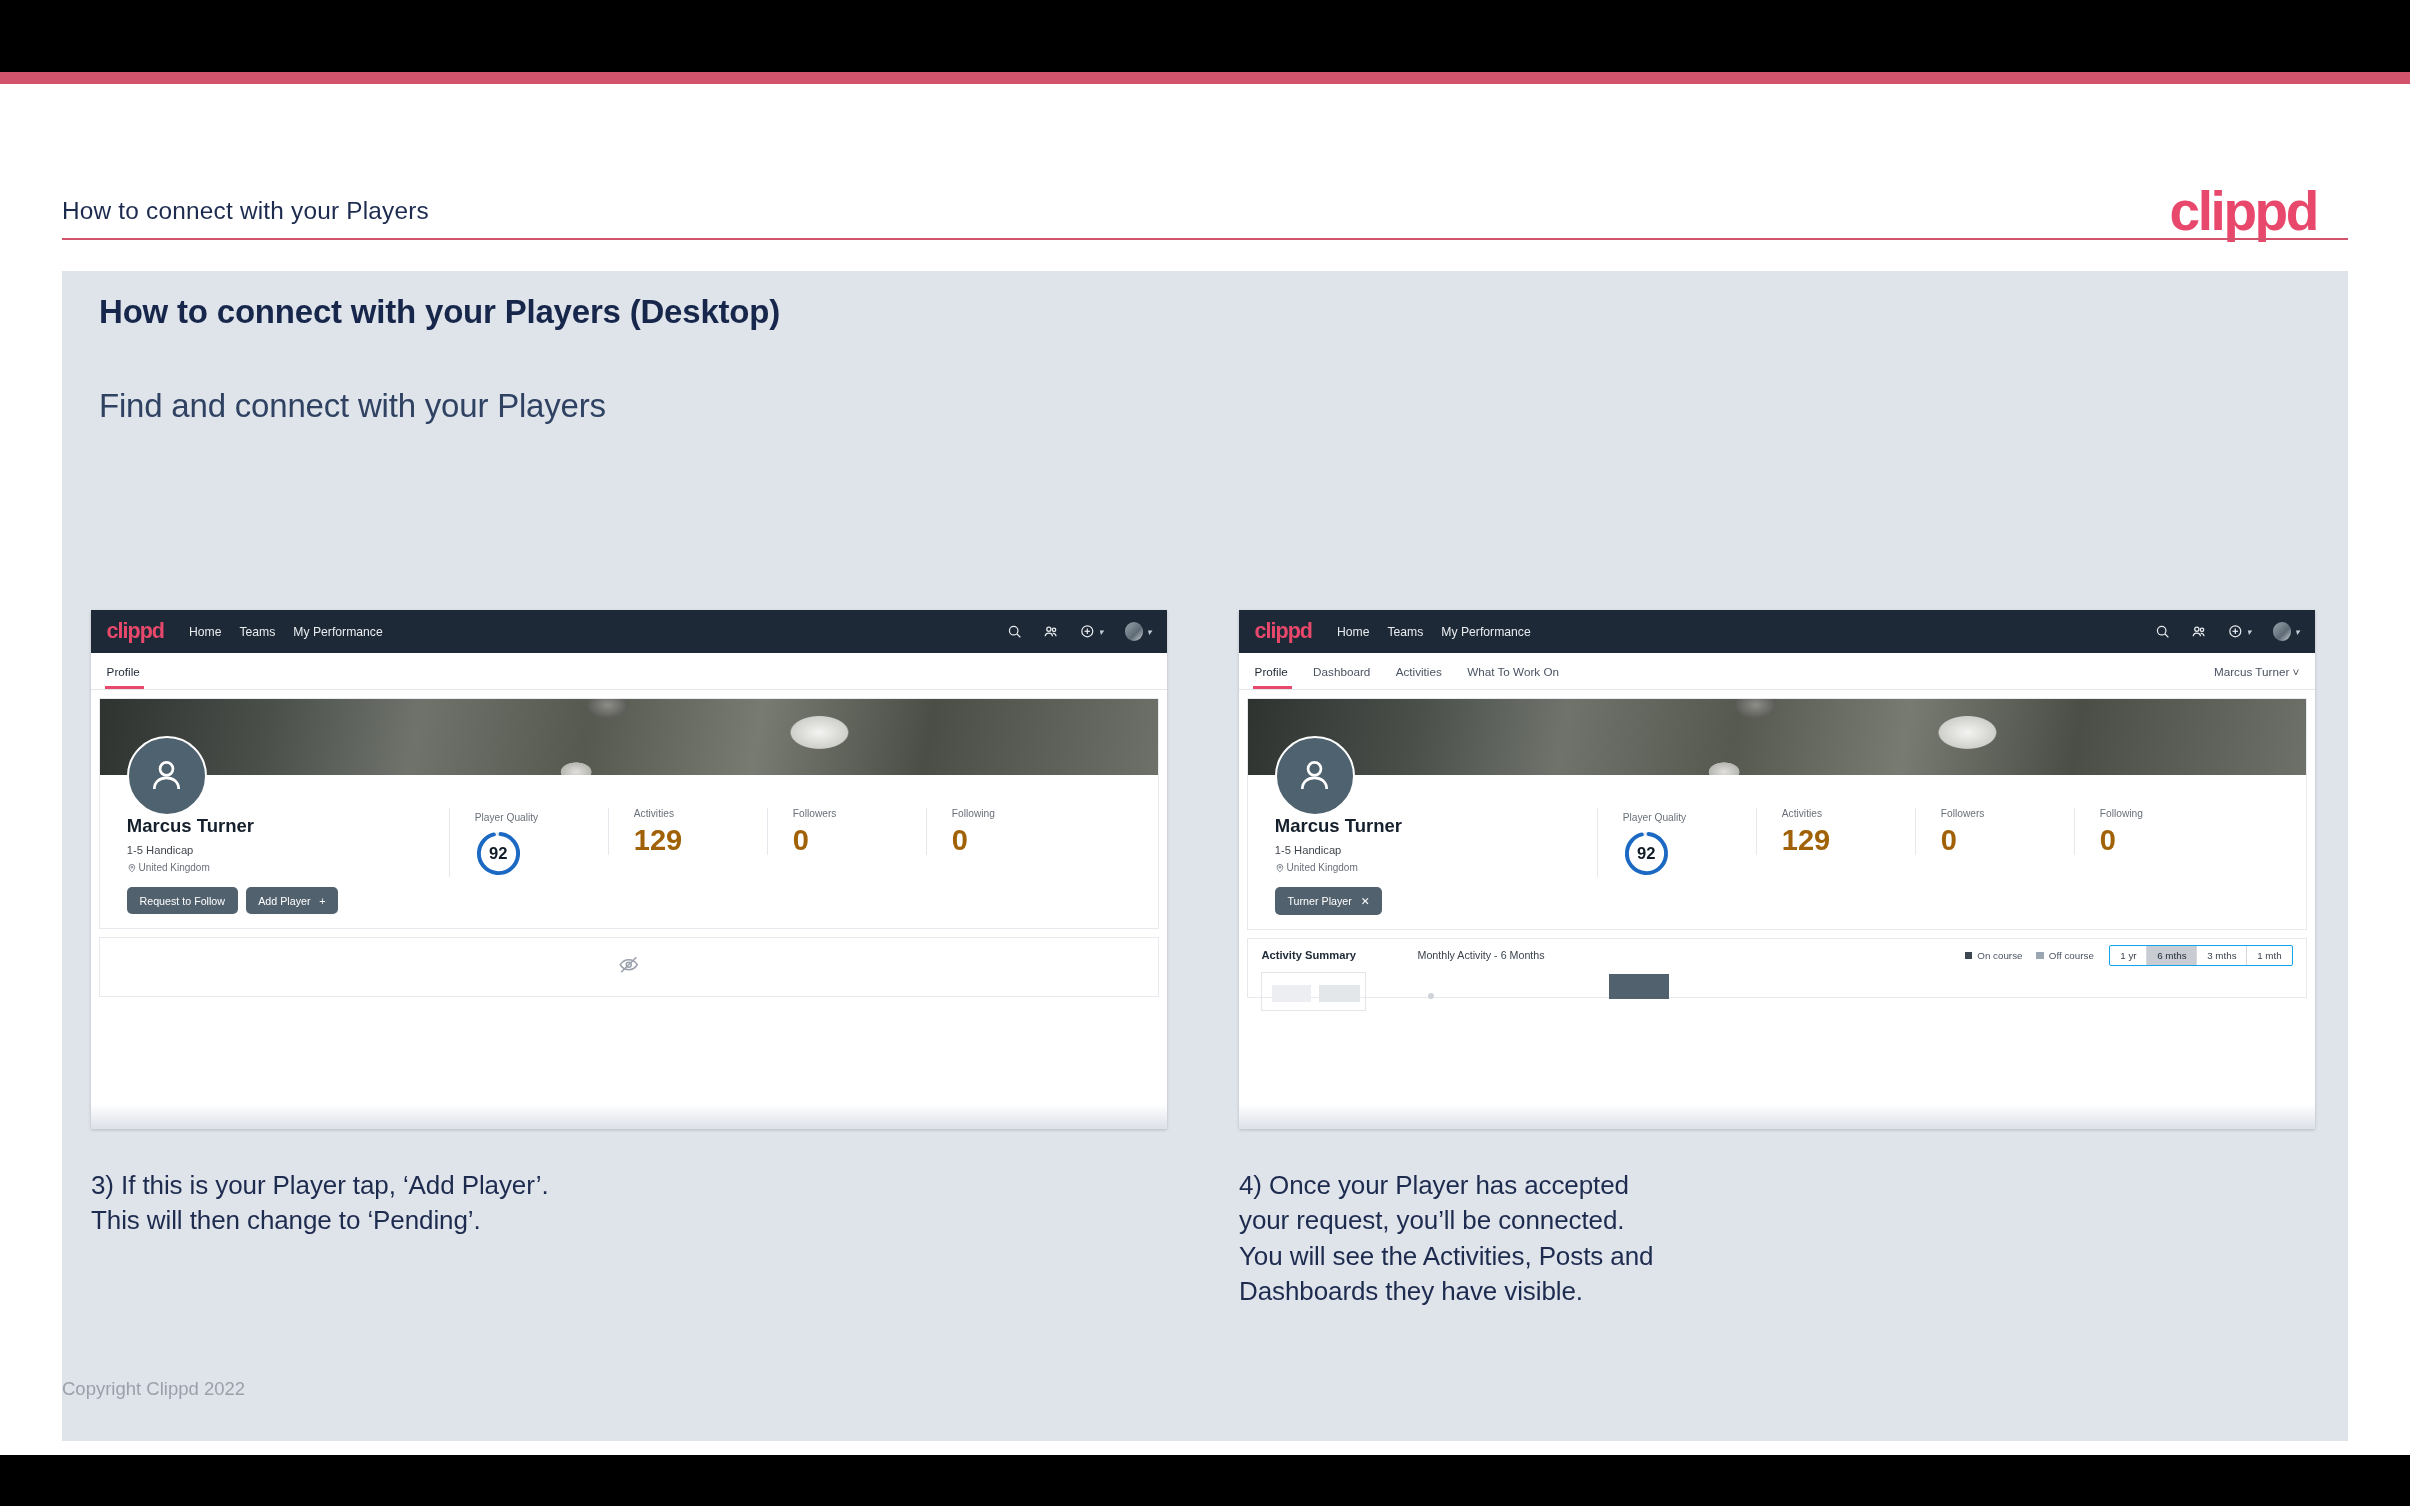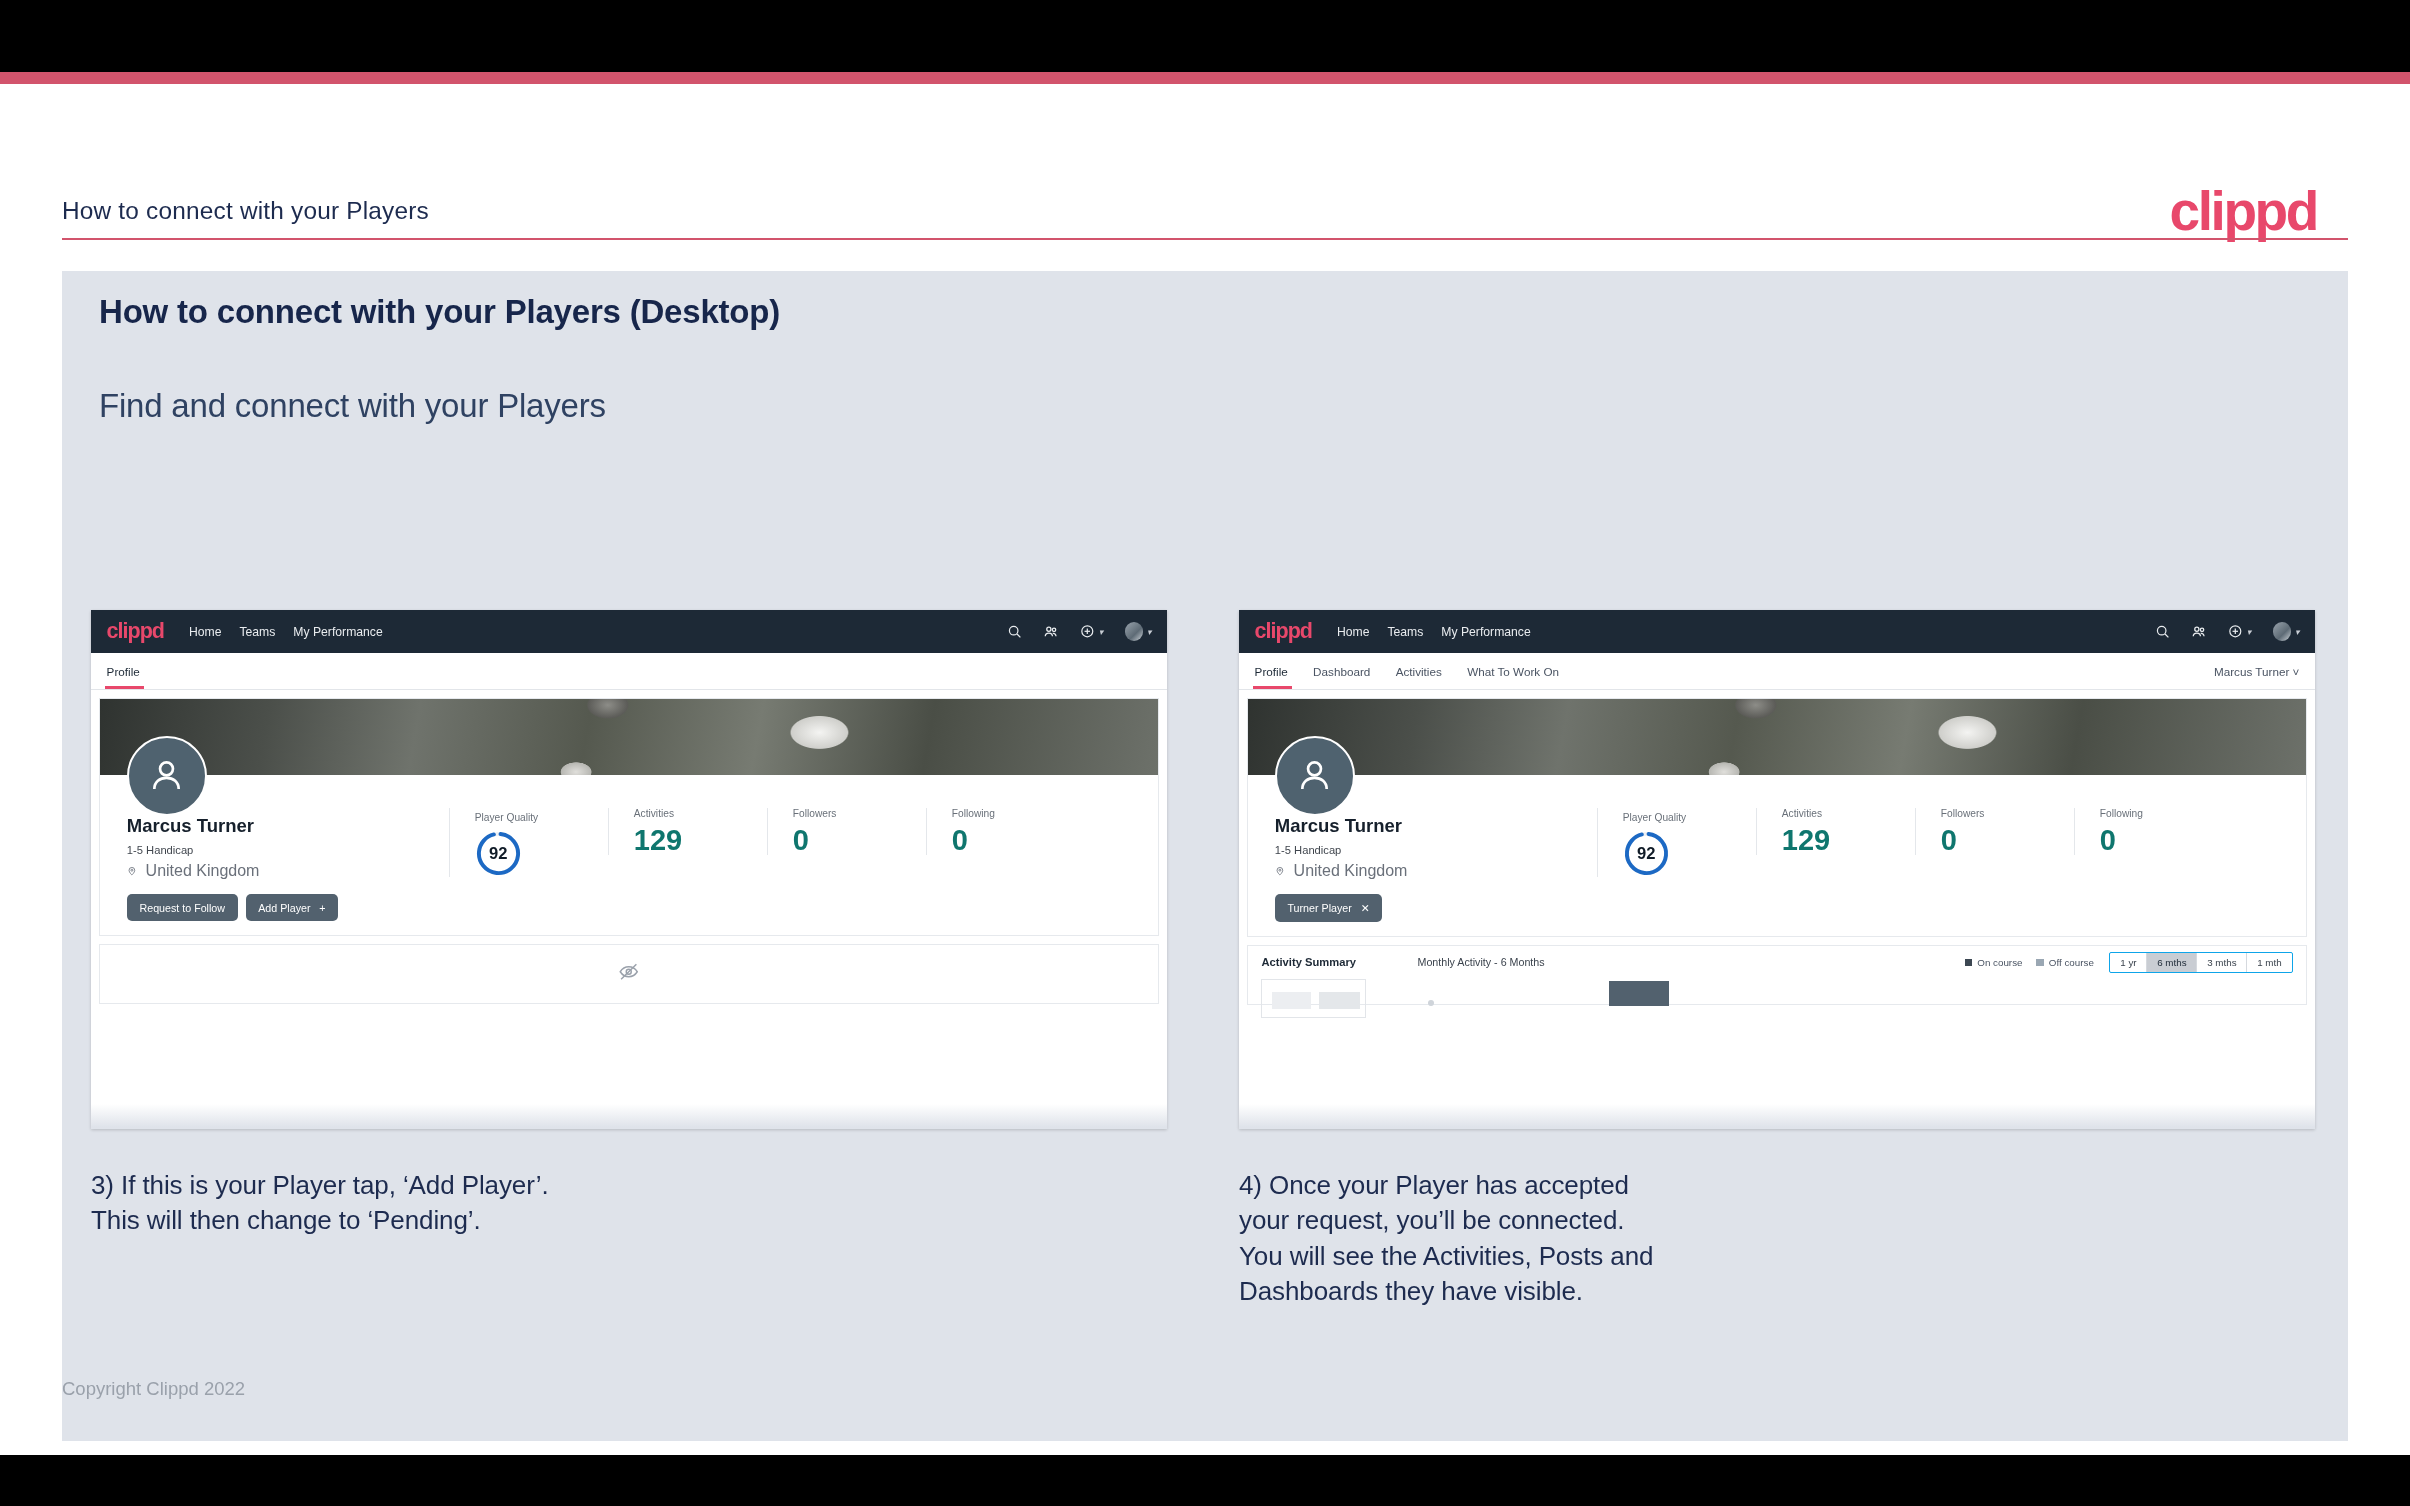--- a/index.html
+++ b/index.html
@@ -125,33 +125,33 @@
   }
   .avatar-lg {
     position:absolute; width:80px; height:80px; border-radius:50%;
     background:#4f626f; border:2.9px solid #fff; left:27px; top:37px;
     display:flex; align-items:center; justify-content:center;
   }
   .profile-body { position:relative; padding:27px 23.4px 13.7px 27px; display:flex; }
   .profile-left { width:322px; padding-top:13.7px; }
   .pname { font-size:18.5px; font-weight:bold; color:#16202c; margin-bottom:6.8px; }
   .phand { font-size:11.2px; color:#40464e; margin-bottom:5.9px; }
-  .ploc  { font-size:16px; color:#6a707a; display:flex; align-items:center; gap:9px; margin-bottom:13.7px; }
+  .ploc  { font-size:10px; color:#6a707a; display:flex; align-items:center; gap:2px; margin-bottom:13.7px; }
   .btnrow { display:flex; gap:7.8px; }
   .btn {
     background:#52616e; color:#fff; font-size:10.7px;
     padding:7.8px 12.7px; display:flex; align-items:center; gap:8.8px;
     border:none; border-radius:5px; white-space:nowrap;
   }
 
   .stats { display:flex; flex:1; align-items:flex-start; padding-top:5.9px;gap:24px; }
   .stat { padding:0 25px; border-left:1px solid #e4e7eb; min-width:135px; }
   .stat:first-child { border-left:1px solid #e4e7eb; }
   .stat-label { font-size:10.2px; color:#697079; margin-bottom:7.8px; }
-  .stat-value { font-size:29px; font-weight:bold; color:#0f766e; line-height:1; }
+  .stat-value { font-size:29px; font-weight:bold; color:#a16207; line-height:1; }
   .ring-wrap { padding-top:3.9px; }
   .ring {
     position:relative; width:47px; height:47px; border-radius:50%;
     display:flex; align-items:center; justify-content:center; margin-top:2px;
   }
   .ring svg { position:absolute; left:0; top:0; }
   .ring span { font-size:16.6px; font-weight:bold; color:#101b27; position:relative; }
 
   
   .lower-card {

